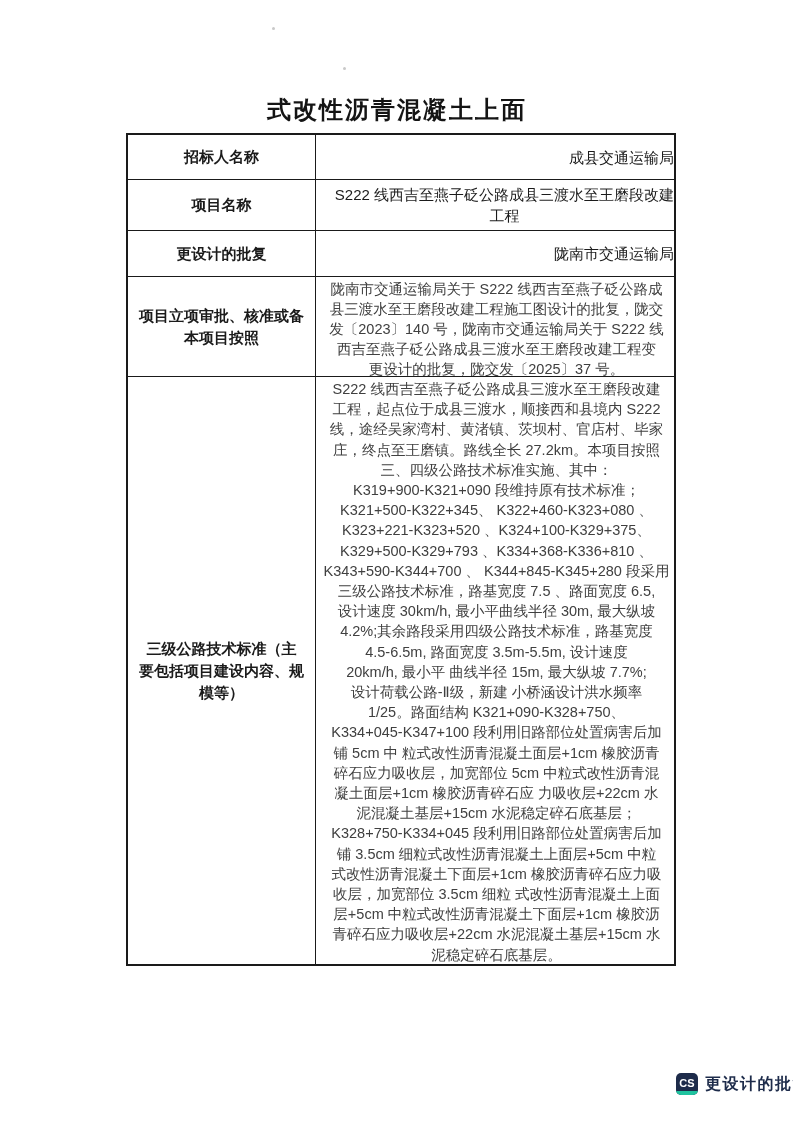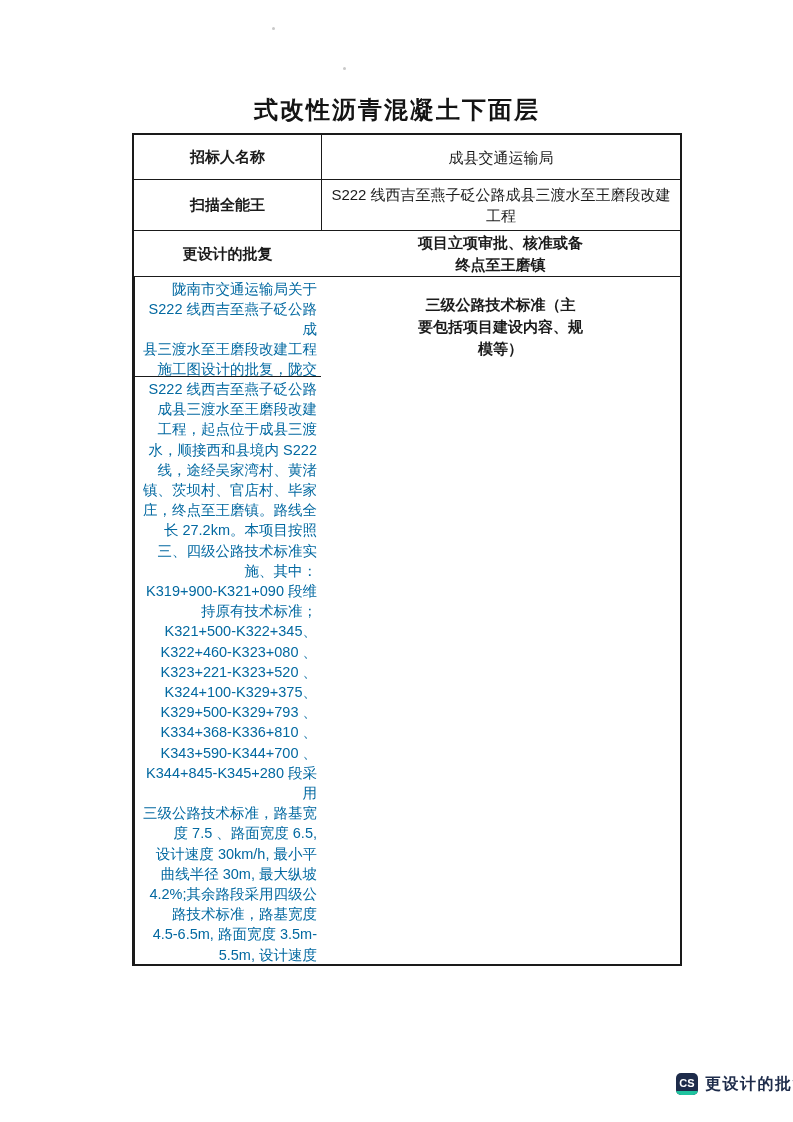--- a/index.html
+++ b/index.html
@@ -22,38 +22,38 @@
     text-align: center;
     font-size: 24px;
     font-weight: bold;
     letter-spacing: 2px;
     color: #141414;
     font-family: "Liberation Serif", serif;
   }
 
   .bid-table {
     position: absolute;
-    left: 132px;
+    left: 126px;
     top: 133px;
     width: 550px;
     display: grid;
     grid-template-columns: 187px 1fr;
     grid-template-rows: 44px 51px 46px 100px 588px;
     border: 2px solid #1a1a1a;
     background: #ffffff;
   }
   .cell {
     border-top: 1.5px solid #1a1a1a;
     display: flex;
     align-items: center;
     justify-content: center;
     overflow: hidden;
   }
   .cell.row-0 { border-top: none; }
-  .cell.value-cell { border-left: 1.5px solid #1a1a1a; }
+  .cell.value-cell { border-left: 1.5px solid #1a1a1a; justify-content: flex-end; }
 
   .label-text {
     font-size: 15px;
     font-weight: 600;
     text-align: center;
     white-space: pre-line;
     line-height: 22px;
     color: #1b1b1b;
     padding: 0 10px;
   }
@@ -62,23 +62,23 @@
     text-align: center;
     white-space: pre-line;
     line-height: 21px;
     color: #1b1b1b;
     font-weight: 500;
   }
   .value-left {
     align-self: stretch;
     width: 100%;
     font-size: 14.5px;
-    text-align: right;
+    text-align: center;
     white-space: pre-line;
-    color: #0369a1;
+    color: #404040;
     font-weight: 500;
   }
   .cell.para { align-items: flex-start; justify-content: flex-start; }
   .row4-text { line-height: 20px; padding: 2px 4px 0 7px; }
   .row5-text { line-height: 20.2px; padding: 2px 4px 0 7px; }
 
   .scan-speck {
     position: absolute;
     border-radius: 50%;
     background: #c9c9c9;
@@ -137,51 +137,54 @@
   .wm-tagline {
     margin-top: 4px;
     font-size: 7.5px;
     letter-spacing: 2px;
     white-space: nowrap;
   }
 </style>
 </head>
 <body>
 
-<h1 class="page-title">式改性沥青混凝土下面层</h1>
+<h1 class="page-title">式改性沥青混凝土上面</h1>
 
 <div class="scan-speck speck-a"></div>
 <div class="scan-speck speck-b"></div>
 <div class="scan-speck speck-c"></div>
 <div class="scan-speck speck-d"></div>
 
 <div class="bid-table">
 
   <div class="cell label-cell row-0">
     <div class="label-text">招标人名称</div>
   </div>
   <div class="cell value-cell row-0">
     <div class="value-center">成县交通运输局</div>
   </div>
 
   <div class="cell label-cell">
-    <div class="label-text">扫描全能王</div>
+    <div class="label-text">项目名称</div>
   </div>
   <div class="cell value-cell">
     <div class="value-center">S222 线西吉至燕子砭公路成县三渡水至王磨段改建
 工程</div>
   </div>
 
   <div class="cell label-cell">
     <div class="label-text">更设计的批复</div>
   </div>
+  <div class="cell value-cell">
+    <div class="value-center">陇南市交通运输局</div>
+  </div>
 
   <div class="cell label-cell">
     <div class="label-text">项目立项审批、核准或备
-终点至王磨镇</div>
+本项目按照</div>
   </div>
   <div class="cell value-cell para">
     <div class="value-left row4-text">陇南市交通运输局关于 S222 线西吉至燕子砭公路成
 县三渡水至王磨段改建工程施工图设计的批复，陇交
 发〔2023〕140 号，陇南市交通运输局关于 S222 线
 西吉至燕子砭公路成县三渡水至王磨段改建工程变
 更设计的批复，陇交发〔2025〕37 号。</div>
   </div>
 
   <div class="cell label-cell">

